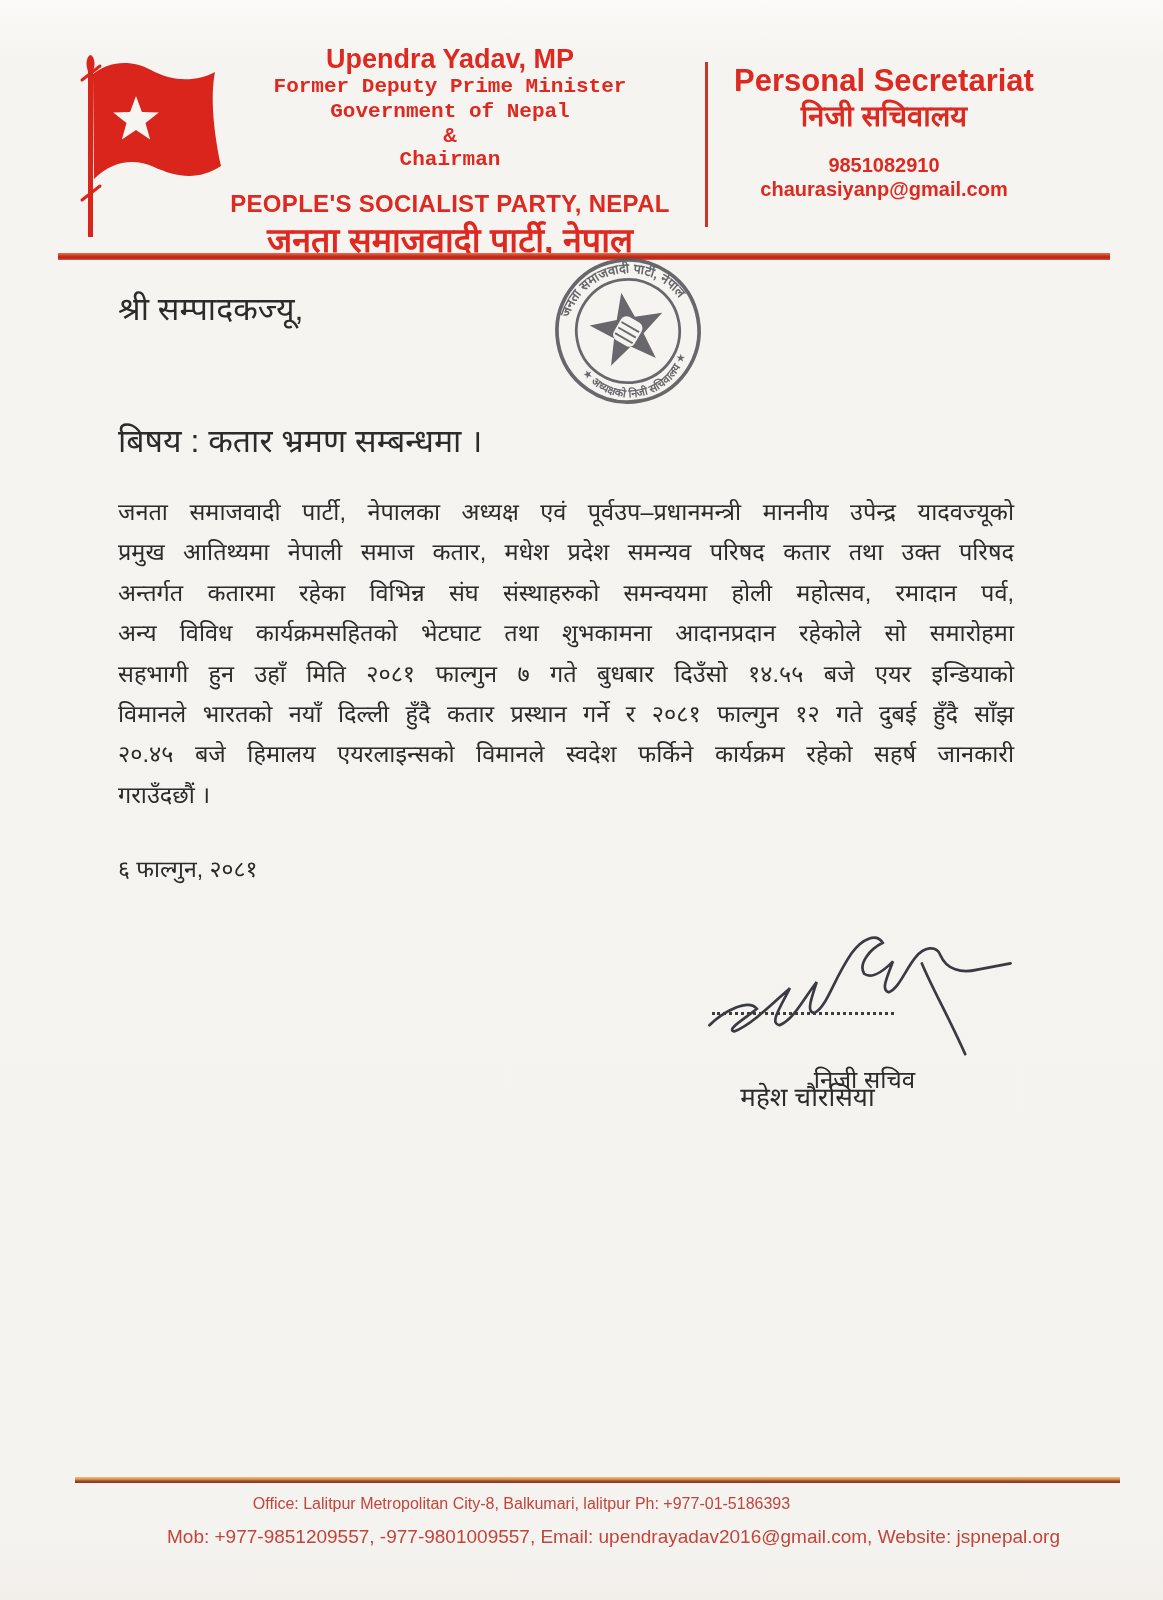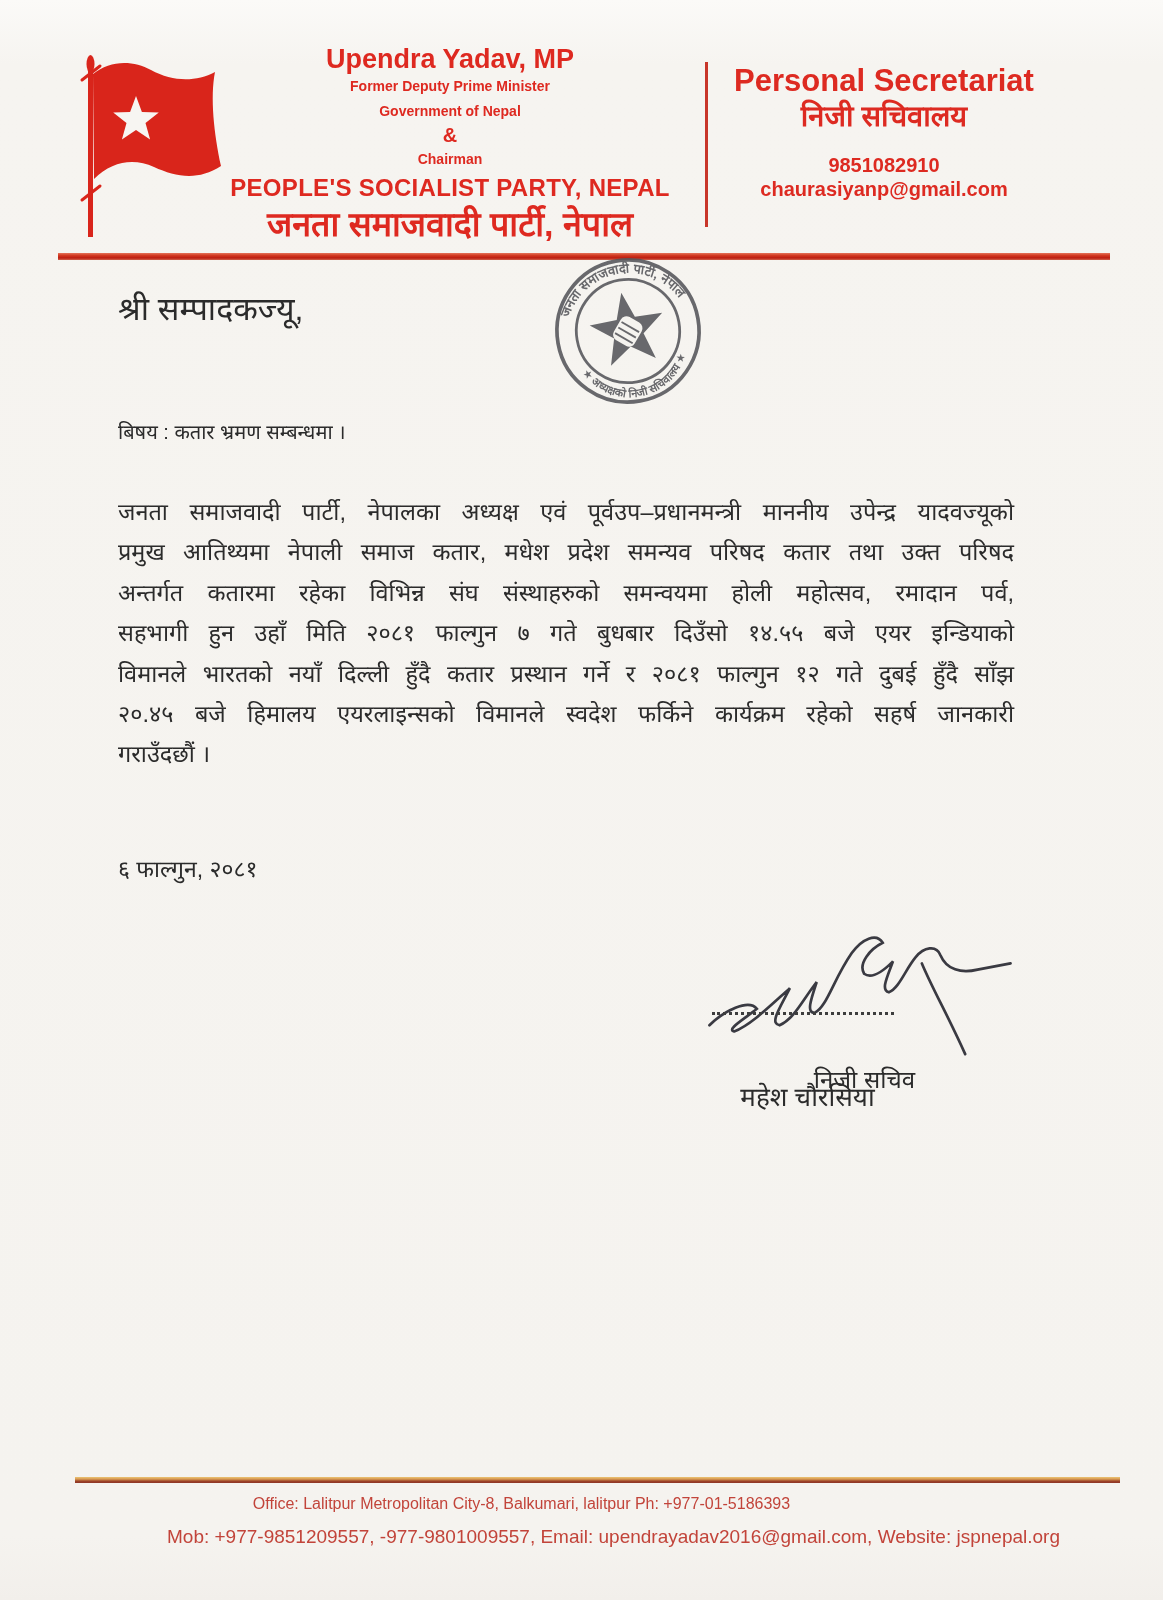--- a/index.html
+++ b/index.html
@@ -12,23 +12,23 @@
     width:1163px;height:1600px;
     background:linear-gradient(180deg,#fbfaf8 0%,#f6f4f0 4%,#f5f3ef 96%,#f2efeb 100%);
     overflow:hidden;
   }
   
   .hdr-left{
     position:absolute;left:150px;top:44px;width:600px;
     text-align:center;color:#de2920;font-weight:bold;
   }
   .hdr-left .name{font-size:27px;line-height:30px;}
-  .hdr-left .sub{font-size:14px;line-height:25px;}
+  .hdr-left .sub{font-size:21px;line-height:25px;font-family:Liberation Mono, monospace;}
   .hdr-left .amp{font-size:20px;line-height:23px;}
-  .hdr-left .party-en{font-size:24px;line-height:27px;margin-top:2px;letter-spacing:.3px;}
+  .hdr-left .party-en{font-size:24px;line-height:27px;margin-top:18px;letter-spacing:.3px;}
   .hdr-left .party-np{font-size:34px;line-height:40px;margin-top:3px;}
   .v-divider{
     position:absolute;left:705px;top:62px;width:3px;height:165px;
     background:#c8362a;
   }
   .hdr-right{
     position:absolute;left:724px;top:64px;width:320px;
     text-align:center;color:#dd2a21;font-weight:bold;
   }
   .hdr-right .sec-en{font-size:31px;line-height:34px;}
@@ -38,21 +38,21 @@
   .hdr-rule{
     position:absolute;left:58px;top:253px;width:1052px;height:7px;
     background:linear-gradient(180deg,#e4735a 0%,#d23a22 35%,#bd1d10 70%,#d0634d 100%);
   }
   
   .flag-svg{position:absolute;left:48px;top:52px;}
   .seal-svg{position:absolute;left:545px;top:248px;z-index:3;opacity:.88;}
   
   .ink{color:#2b2b2b;}
   .salutation{position:absolute;left:118px;top:286px;font-size:32px;}
-  .subject{position:absolute;left:118px;top:418px;font-size:20px;}
+  .subject{position:absolute;left:118px;top:418px;font-size:32px;}
   .body-block{
     position:absolute;left:118px;top:492px;width:896px;
     font-size:23.5px;line-height:40.4px;
   }
   .body-block .jline{text-align:justify;text-align-last:justify;}
   .body-block .lline{text-align:left;}
   .date-line{position:absolute;left:118px;top:852px;font-size:23px;}
   
   .sig-svg{position:absolute;left:695px;top:922px;}
   .sig-dots{position:absolute;left:712px;top:996px;width:182px;height:16px;
@@ -137,20 +137,21 @@
     </g>
   </svg>
 
   <div class="salutation ink">श्री सम्पादकज्यू,</div>
   <div class="subject ink">बिषय : कतार भ्रमण सम्बन्धमा ।</div>
 
   <div class="body-block ink">
     <div class="jline">जनता समाजवादी पार्टी, नेपालका अध्यक्ष एवं पूर्वउप–प्रधानमन्त्री माननीय उपेन्द्र यादवज्यूको</div>
     <div class="jline">प्रमुख आतिथ्यमा नेपाली समाज कतार, मधेश प्रदेश समन्यव परिषद कतार तथा उक्त परिषद</div>
     <div class="jline">अन्तर्गत कतारमा रहेका विभिन्न संघ संस्थाहरुको समन्वयमा होली महोत्सव, रमादान पर्व,</div>
+    <div class="jline">अन्य विविध कार्यक्रमसहितको भेटघाट तथा शुभकामना आदानप्रदान रहेकोले सो समारोहमा</div>
     <div class="jline">सहभागी हुन उहाँ मिति २०८१ फाल्गुन ७ गते बुधबार दिउँसो १४.५५ बजे एयर इन्डियाको</div>
     <div class="jline">विमानले भारतको नयाँ दिल्ली हुँदै कतार प्रस्थान गर्ने र २०८१ फाल्गुन १२ गते दुबई हुँदै साँझ</div>
     <div class="jline">२०.४५ बजे हिमालय एयरलाइन्सको विमानले स्वदेश फर्किने कार्यक्रम रहेको सहर्ष जानकारी</div>
     <div class="lline">गराउँदछौं ।</div>
   </div>
 
   <div class="date-line ink">६ फाल्गुन, २०८१</div>
 
   <svg class="sig-svg" width="330" height="155" viewBox="0 0 320 150" aria-hidden="true">
     <g fill="none" stroke="#3a3a42" stroke-width="2.6" stroke-linecap="round">

